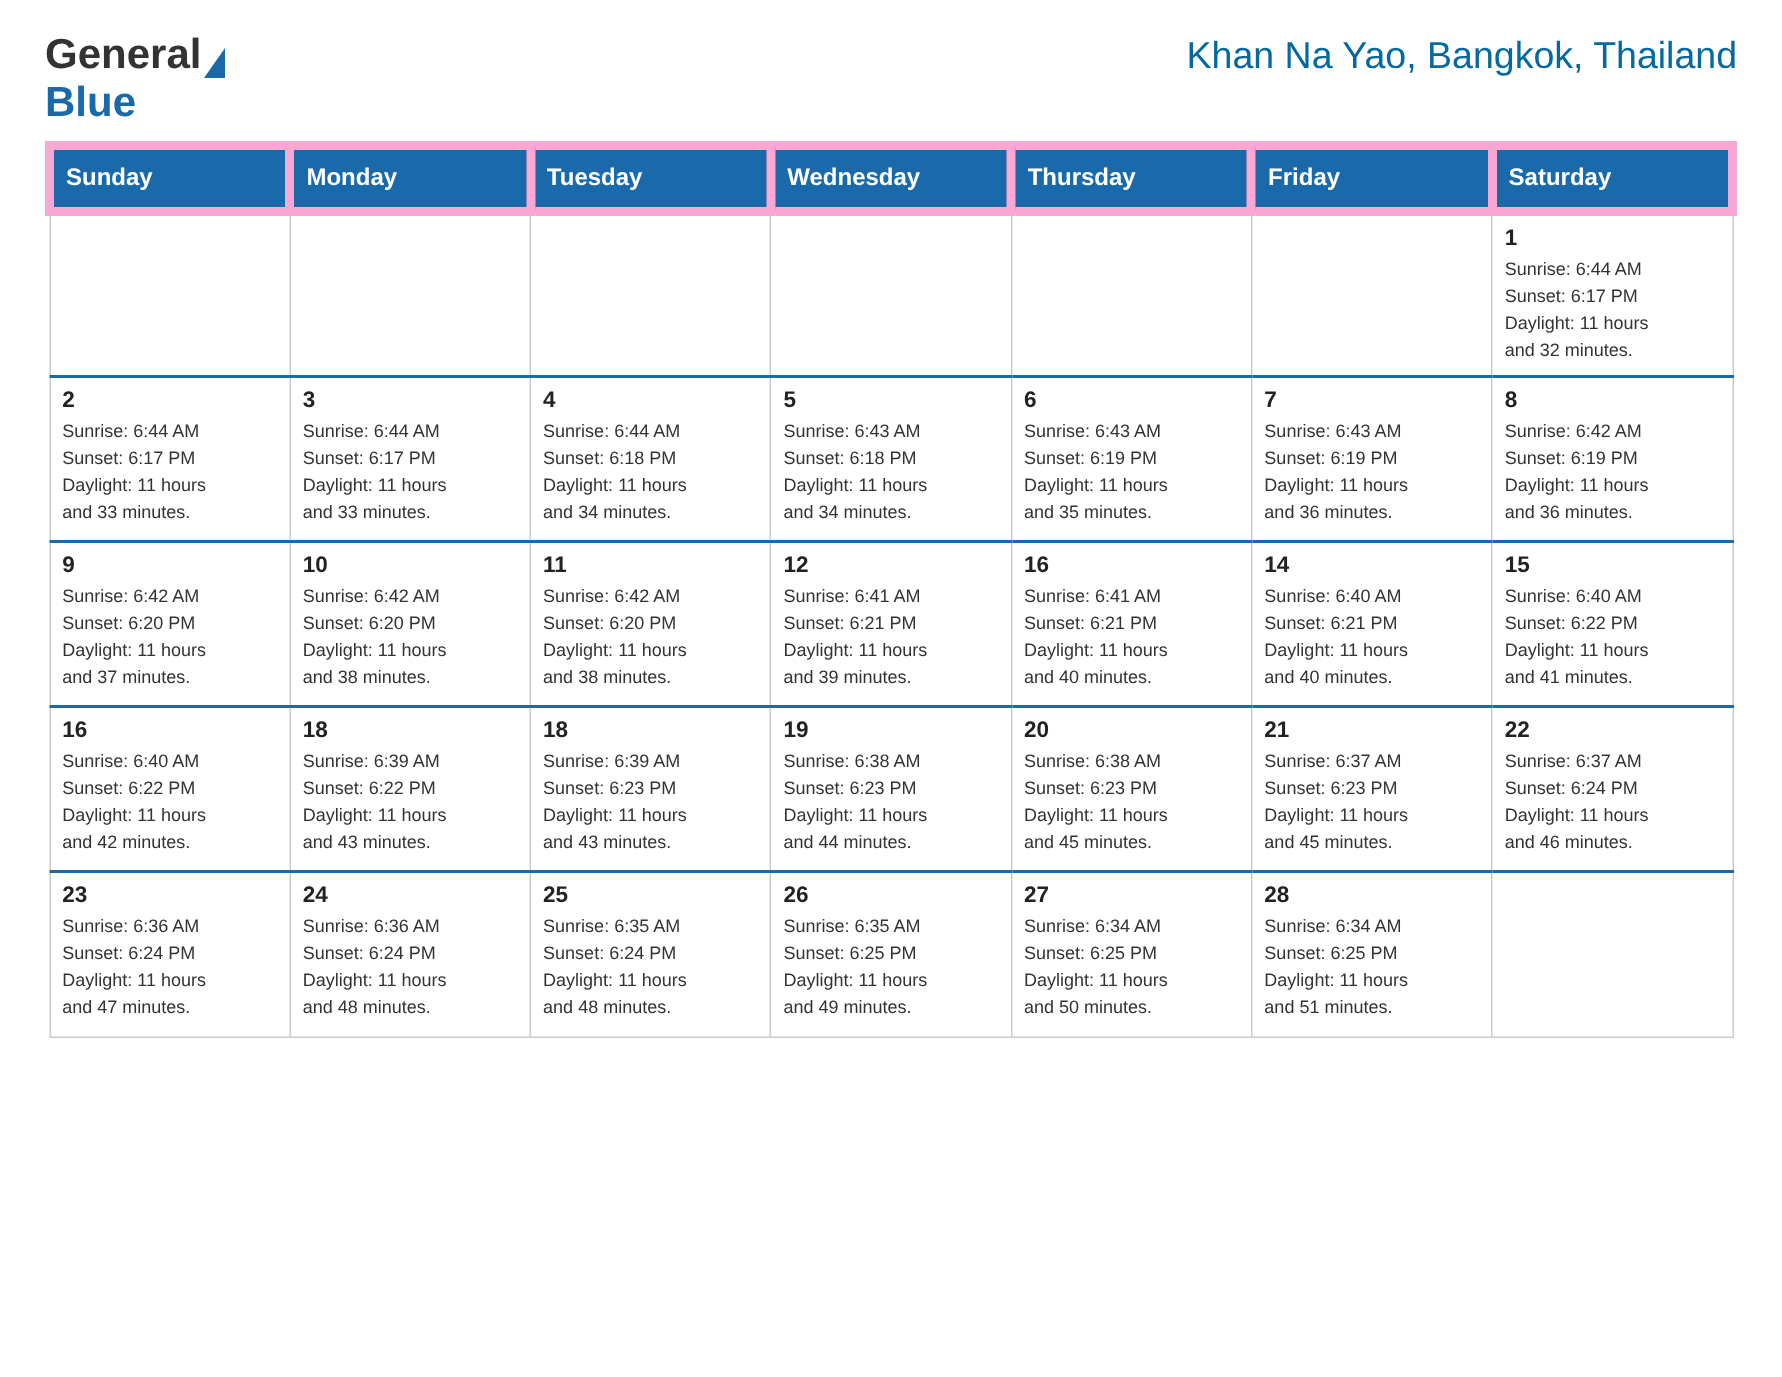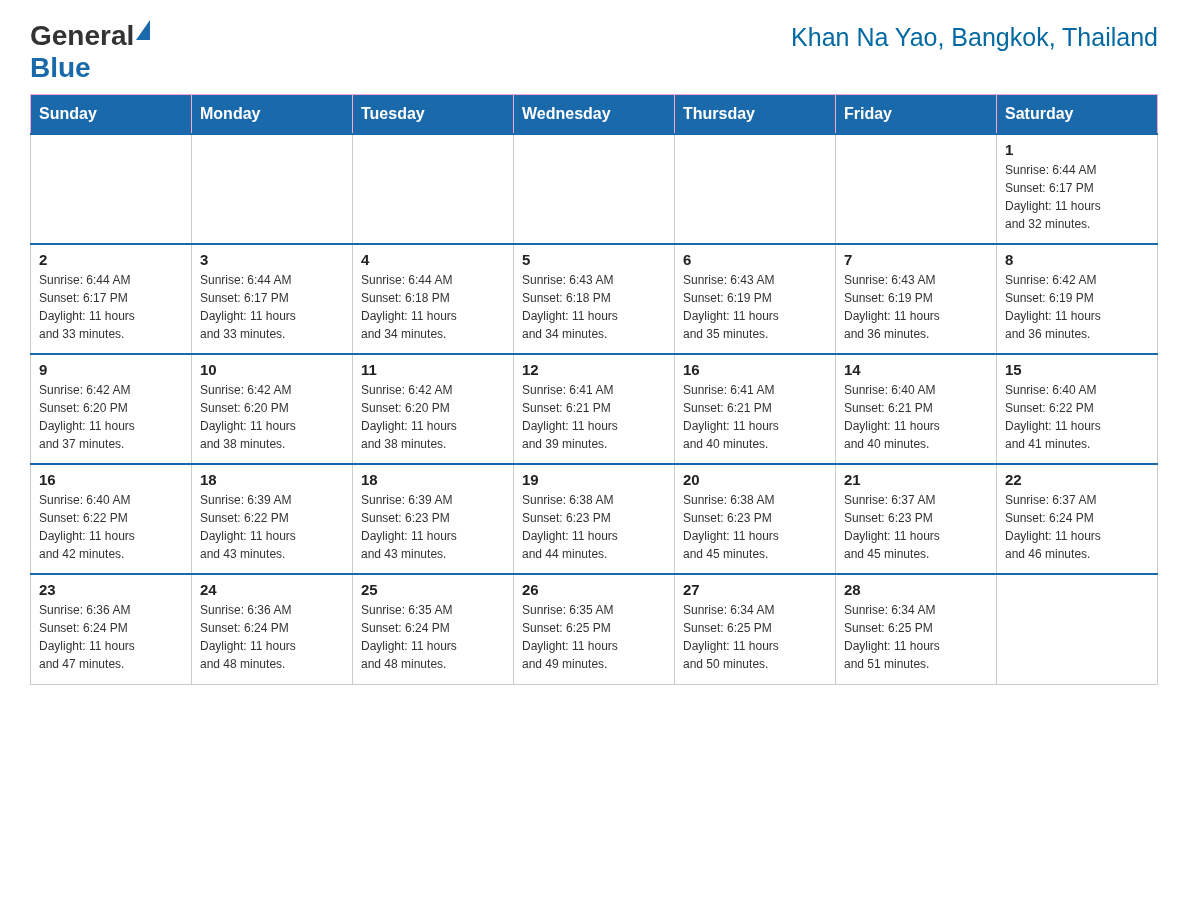--- a/index.html
+++ b/index.html
@@ -16,21 +16,21 @@
       align-items: flex-start;
       margin-bottom: 10px;
     }
     .logo {
       display: flex;
       flex-direction: column;
       align-items: flex-start;
     }
     .logo-text {
       display: flex;
-      align-items: flex-start;
+      align-items: flex-end;
       font-size: 28px;
       font-weight: bold;
       color: #333;
     }
     .logo-general { color: #333; }
     .logo-triangle {
       width: 0;
       height: 0;
       border-left: 14px solid transparent;
       border-right: 0px solid transparent;
@@ -64,21 +64,21 @@
       border-collapse: collapse;
       margin-top: 10px;
     }
     .calendar th {
       background-color: #1a6aab;
       color: #fff;
       font-size: 16px;
       font-weight: bold;
       padding: 10px 8px;
       text-align: left;
-      border: 1px solid #f9a8d4;
+      border: 6px solid #f9a8d4;
     }
     .calendar td {
       border: 1px solid #ccc;
       vertical-align: top;
       padding: 6px 8px;
       width: calc(100% / 7);
       min-height: 110px;
       height: 110px;
     }
     .calendar tr.week-row td {

